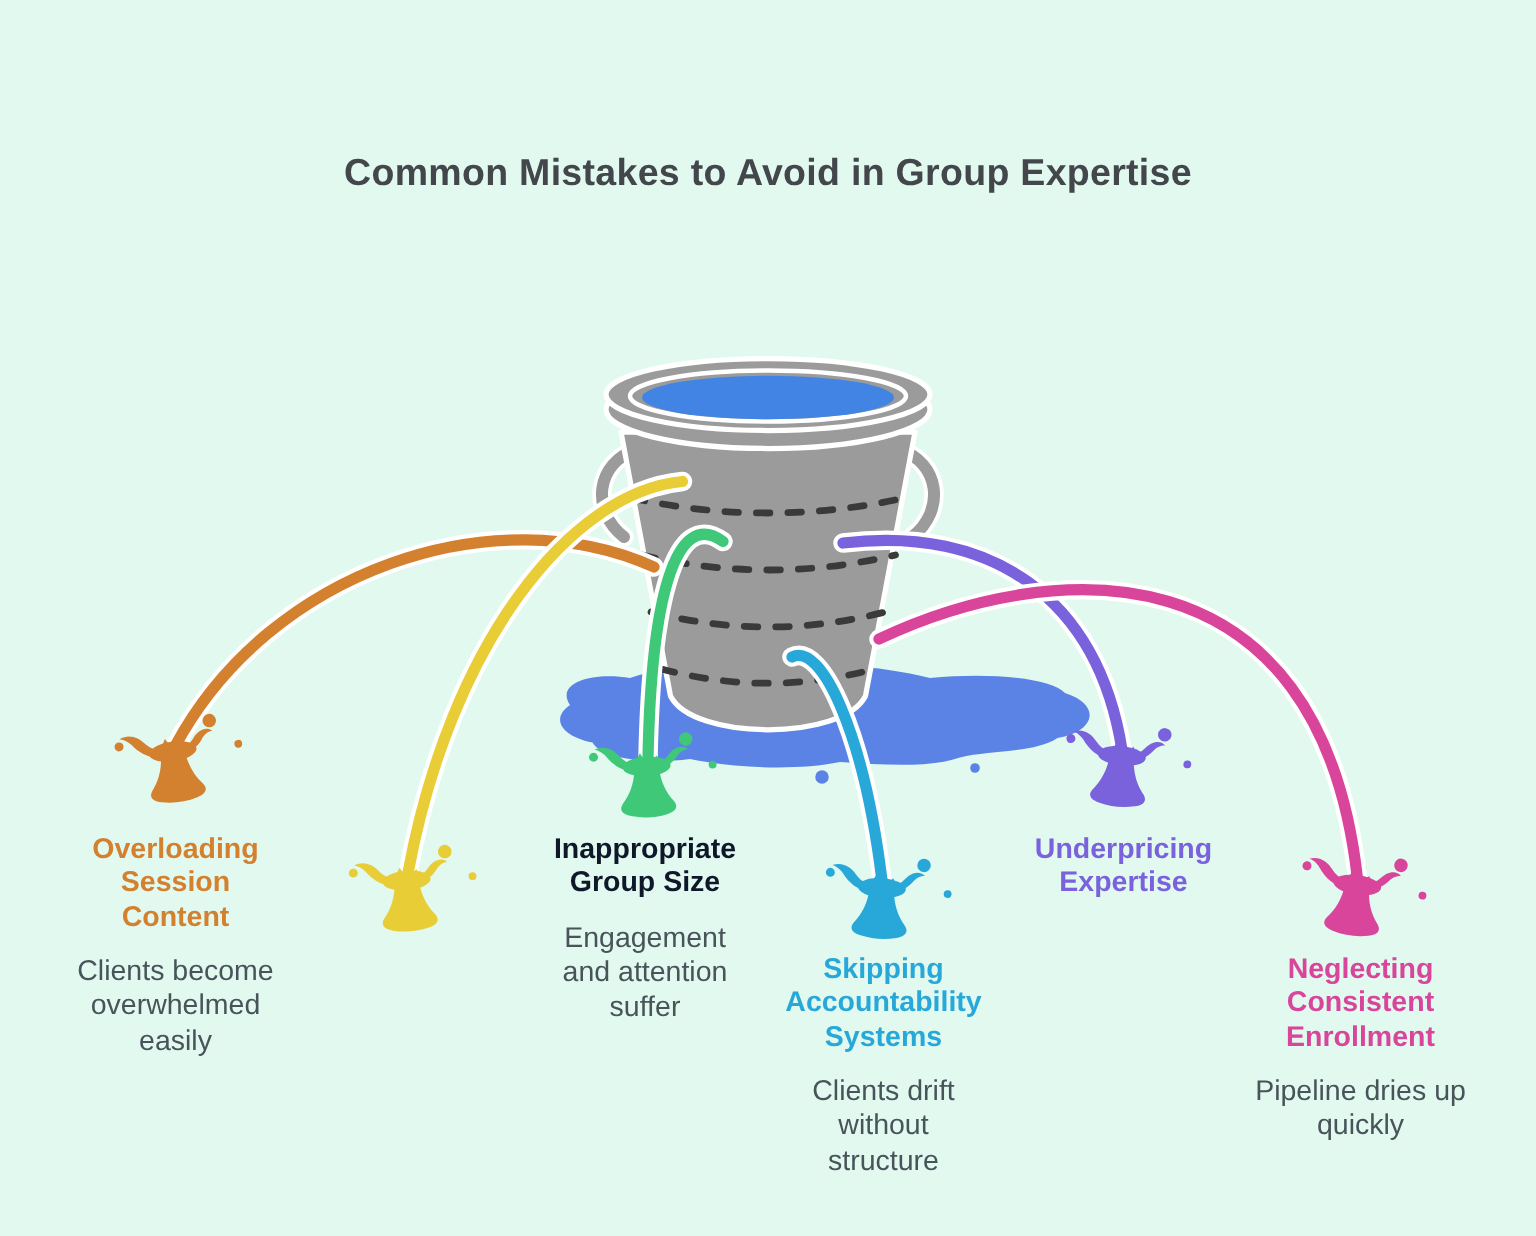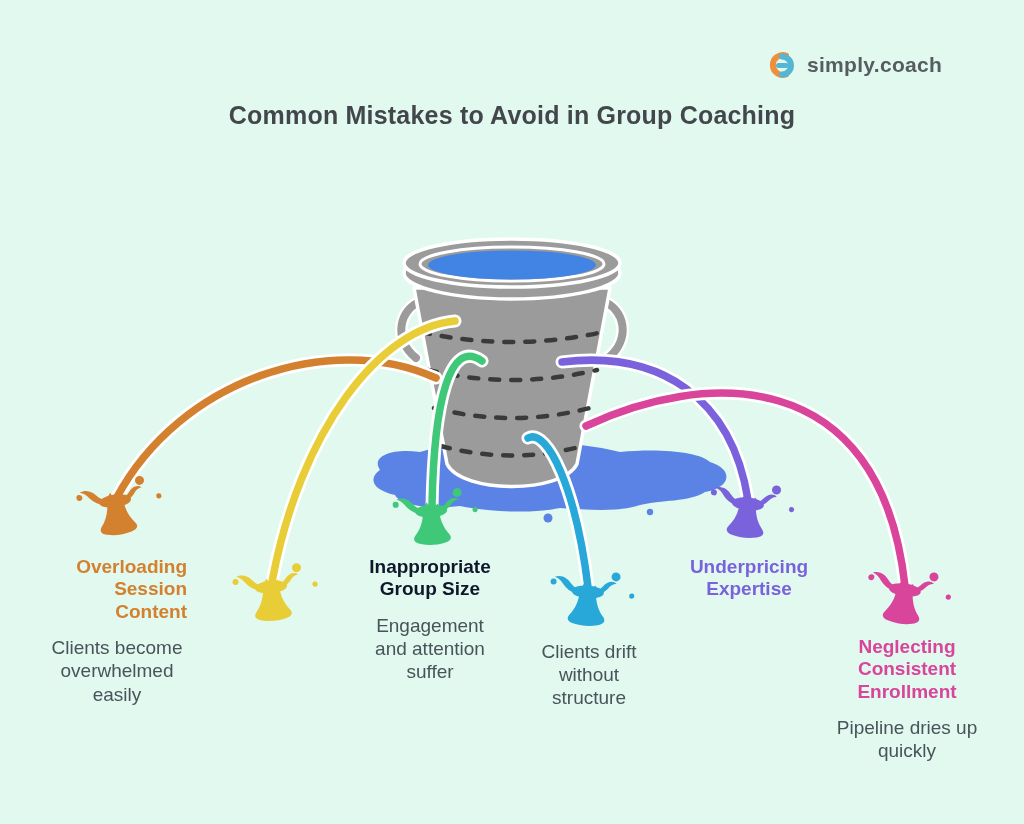--- a/index.html
+++ b/index.html
@@ -39,30 +39,22 @@
   .m3{left:330px;top:556px} .m3 .label-title{width:160px} .m3 .label-desc{width:126px}
   .m4{left:489px;top:636px} .m4 .label-title{width:168px} .m4 .label-desc{width:120px}
   .m5{left:649px;top:556px} .m5 .label-title{width:150px} .m5 .label-desc{width:150px}
   .m6{left:807px;top:636px} .m6 .label-title{width:135px} .m6 .label-desc{width:150px}
 </style>
 </head>
 <body>
 
 <div class="canvas">
 
-  <div class="logo">
-    <svg width="32" height="32" viewBox="0 0 32 32">
-      <path d="M 18 6.5 A 10 10 0 1 0 18 25.5" fill="none" stroke-width="6" stroke-linecap="round" stroke="#ef8f3e"></path>
-      <path d="M 14 7.5 A 9 9 0 1 1 14 25.5" fill="none" stroke-width="6" stroke-linecap="round" stroke="#53b6d2"></path>
-      <path d="M 10.5 16.5 H 18" fill="none" stroke-width="5" stroke-linecap="round" stroke="#53b6d2"></path>
-    </svg>
-    <span class="logo-text">simply.coach</span>
-  </div>
 
-  <h1 class="page-title">Common Mistakes to Avoid in Group Coaching</h1>
+  <h1 class="page-title">Common Mistakes to Avoid in Group Expertise</h1>
 
   <svg class="diagram-svg" width="1024" height="824" viewBox="0 0 1024 824">
     <defs>
       <g id="splash-shape">
         <path d="M -8 2 C -9 12 -12 19 -17 25 C -20 29 -18 32 -12 33.5
                  C -4 35.5 4 35.5 12 33.5 C 18 32 20 29 17 25
                  C 12 19 9 12 8 2 Z"></path>
         <ellipse cx="0" cy="1" rx="16" ry="6.5"></ellipse>
         <path d="M -2 3 C -12 5 -19 2 -25 -5 C -27 -8 -30 -11 -34 -12
                  C -27 -15 -21 -11 -18 -7 C -13 -1 -7 0 -2 -1 Z"></path>
@@ -141,33 +133,34 @@
     </g>
 
     <g>
       <path d="M 586 426 C 700 372 880 360 905 586" fill="none" stroke="#ffffff" stroke-width="13" stroke-linecap="round"></path>
       <path d="M 586 426 C 700 372 880 360 905 586" fill="none" stroke-width="7.5" stroke-linecap="round" stroke="#d8459a"></path>
       <use href="#splash-shape" transform="translate(905,589) rotate(8)" fill="#d8459a"></use>
     </g>
   </svg>
 
   <div class="mistake-label m1">
-    <p class="label-title" style="color: rgb(211, 128, 47); text-align: right;">Overloading Session Content</p>
+    <p class="label-title" style="color: rgb(211, 128, 47);">Overloading Session Content</p>
     <p class="label-desc">Clients become overwhelmed easily</p>
   </div>
 
   <div class="mistake-label m2">
   </div>
 
   <div class="mistake-label m3">
     <p class="label-title" style="color: #0f172a;">Inappropriate Group Size</p>
     <p class="label-desc">Engagement and attention suffer</p>
   </div>
 
   <div class="mistake-label m4">
+    <p class="label-title" style="color: rgb(40, 168, 217);">Skipping Accountability Systems</p>
     <p class="label-desc">Clients drift without structure</p>
   </div>
 
   <div class="mistake-label m5">
     <p class="label-title" style="color: rgb(122, 98, 221);">Underpricing Expertise</p>
   </div>
 
   <div class="mistake-label m6">
     <p class="label-title" style="color: rgb(216, 69, 154);">Neglecting Consistent Enrollment</p>
     <p class="label-desc">Pipeline dries up quickly</p>

